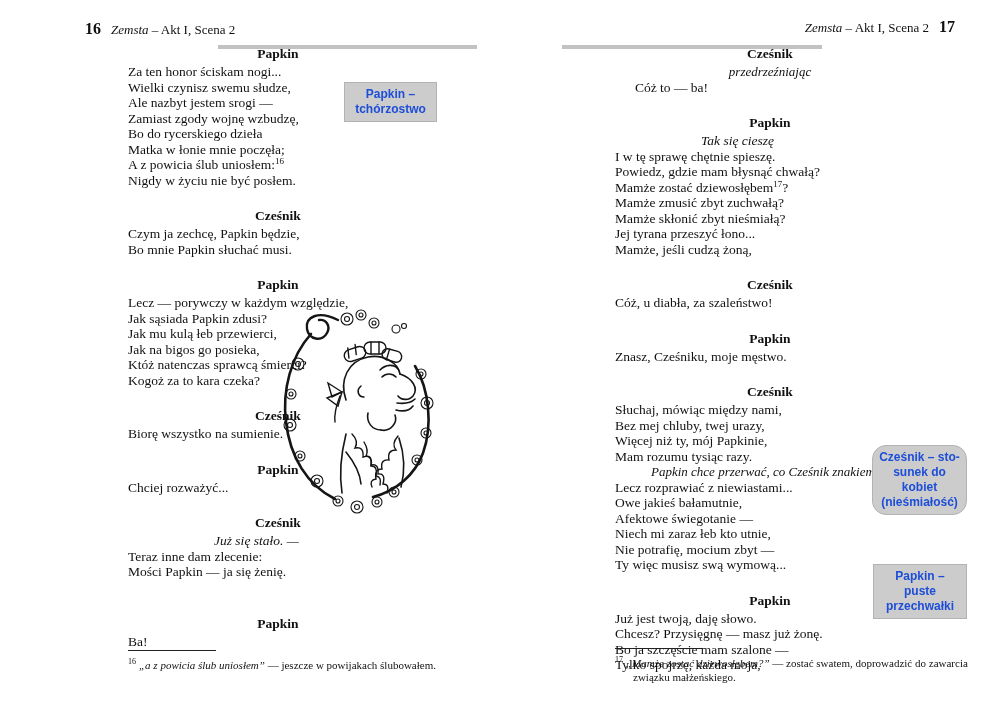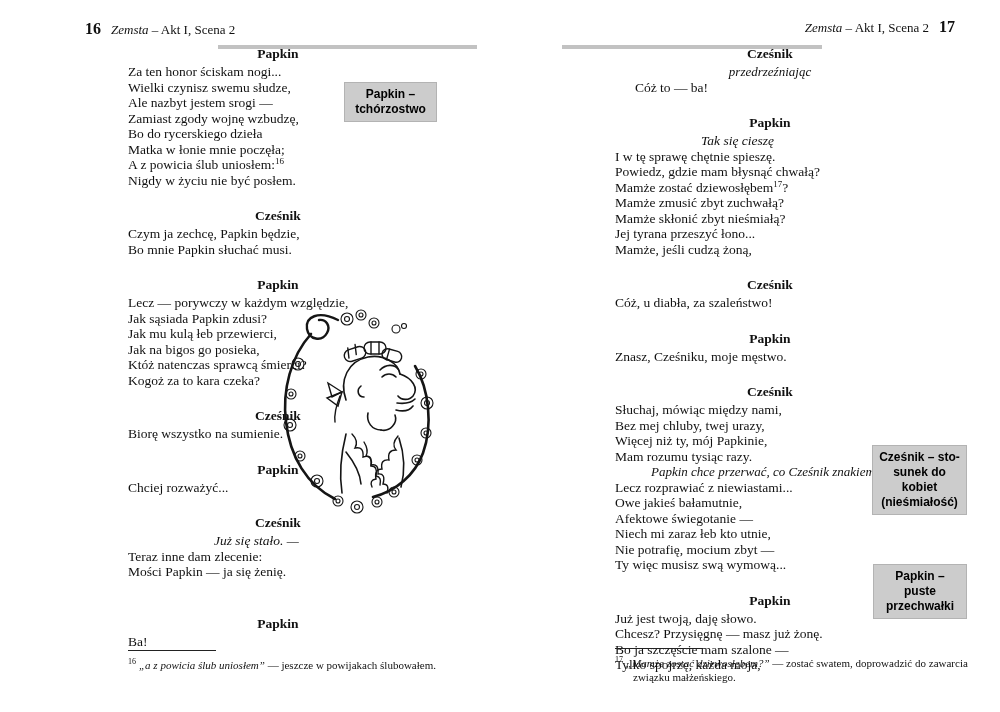--- a/index.html
+++ b/index.html
@@ -33,25 +33,25 @@
   .verse-line.indent-1{padding-left:20px;}
   .verse-line.indent-2{padding-left:86px;font-style:italic;}
   .stage-center{font-style:italic;text-align:center;font-size:13px;}
   .stage-inline{font-style:italic;font-size:13px;padding-left:36px;white-space:nowrap;}
   sup.fn-ref{font-size:9px;line-height:0;}
 
   
   .margin-note{
     position:absolute;background:#cccccc;border:1px solid #b3b3b3;
     font-family:"Liberation Sans", sans-serif;font-weight:bold;font-size:12px;
-    line-height:15px;text-align:center;color:#000000;
+    line-height:15px;text-align:center;color:#1d4ed8;
     padding:4px 4px;white-space:pre-line;box-sizing:border-box;
   }
   #note-cowardice{left:344px;top:82px;width:93px;}
-  #note-women{left:872px;top:445px;width:95px;}
+  #note-women{left:872px;top:445px;width:95px;border-radius:14px;}
   #note-boasting{left:873px;top:564px;width:94px;}
 
   
   .footnote{position:absolute;font-size:11px;line-height:14px;width:380px;}
   #page-left .footnote{left:88px;top:650px;}
   #page-right .footnote{left:115px;top:648px;}
   .fn-rule{width:88px;height:1px;background:#222;margin-bottom:4px;}
   .fn-text{padding-left:18px;text-indent:-18px;}
   .fn-text sup{font-size:8px;margin-right:3px;}
   .fn-quote{font-style:italic;}

